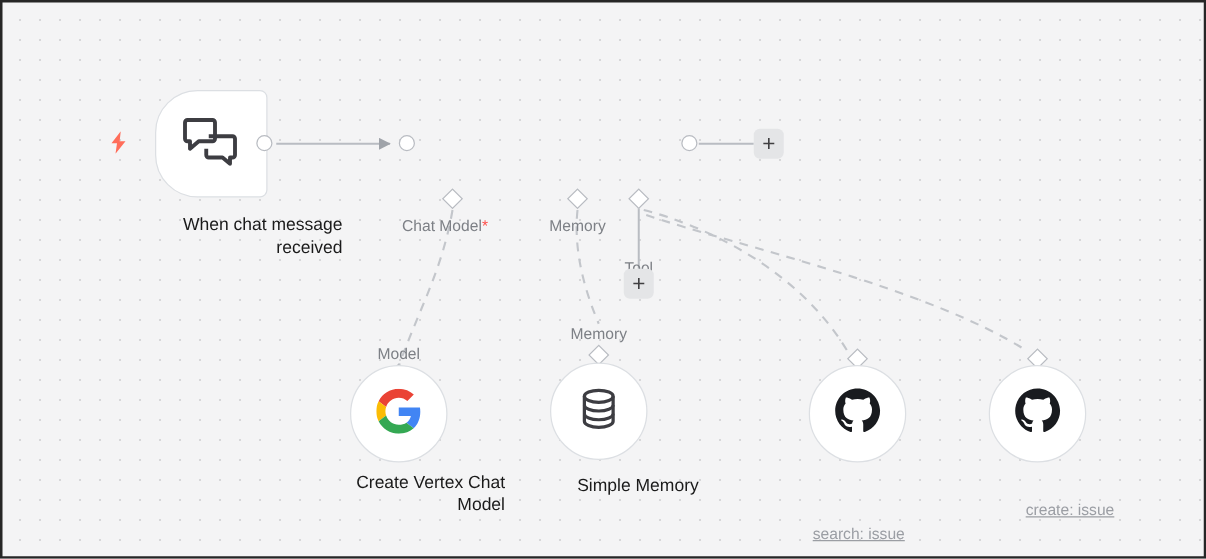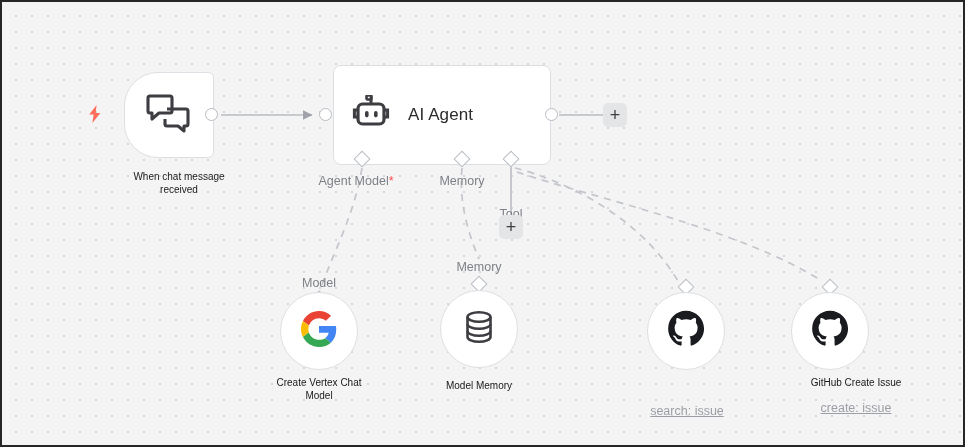--- a/index.html
+++ b/index.html
@@ -123,22 +123,22 @@
     justify-content: center;
     color: #3f3f41;
     font-size: 18px;
     line-height: 1;
     font-weight: 400;
   }
 
   
   .node-label {
     position: absolute;
-    text-align: center;
-    font-size: 10px;
+    text-align: right;
+    font-size: 14px;
     color: #1a1a1a;
     line-height: 1.32;
     white-space: pre-line;
   }
   .node-sublabel {
     position: absolute;
     text-align: center;
     font-size: 12.5px;
     color: #9b9ea4;
     line-height: 1.3;
@@ -194,40 +194,26 @@
       <svg width="46" height="40" viewBox="0 0 46 40">
         <path d="M4,3 h20 a2,2 0 0 1 2,2 v13 a2,2 0 0 1 -2,2 h-11 l-7,6 v-6 h-2 a2,2 0 0 1 -2,-2 v-13 a2,2 0 0 1 2,-2 z" fill="none" stroke="#3d3d42" stroke-width="3.1" stroke-linejoin="round"></path>
         <path d="M21,16 h19 a2,2 0 0 1 2,2 v13 a2,2 0 0 1 -2,2 h-2 v5 l-6,-5 h-11 a2,2 0 0 1 -2,-2 v-5" fill="none" stroke="#3d3d42" stroke-width="3.1" stroke-linejoin="round"></path>
       </svg>
     </span>
   </div>
   <div class="dot" style="left:203px; top:106px;"></div>
   <div class="node-label" style="left:82px; top:168px; width:190px;">When chat message
 received</div>
 
-  <div class="agent-box">
-    <span>
-      <svg width="38" height="36" viewBox="0 0 38 36">
-        <path d="M19,3 v5" stroke="#3d3d42" stroke-width="3" fill="none" stroke-linecap="round"></path>
-        <rect x="14.5" y="0.5" width="5" height="4" rx="1" fill="none" stroke="#3d3d42" stroke-width="2.6"></rect>
-        <rect x="6" y="9" width="26" height="20" rx="4.5" fill="none" stroke="#3d3d42" stroke-width="3.2"></rect>
-        <rect x="13" y="16" width="3.6" height="6.4" rx="1.8" fill="#3d3d42"></rect>
-        <rect x="22" y="16" width="3.6" height="6.4" rx="1.8" fill="#3d3d42"></rect>
-        <path d="M6,15 h-3.6 v7 h3.6" fill="none" stroke="#3d3d42" stroke-width="3"></path>
-        <path d="M32,15 h3.6 v7 h-3.6" fill="none" stroke="#3d3d42" stroke-width="3"></path>
-      </svg>
-    </span>
-    <span class="agent-title">AI Agent</span>
-  </div>
   <div class="dot" style="left:317px; top:106px;"></div>
   <div class="dot" style="left:543px; top:106px;"></div>
   <div class="plus-btn" style="left:601px; top:101px;">+</div>
 
   <div class="diamond" style="left:354px; top:151px;"></div>
-  <div class="port-label" style="left:300px; top:172px; width:108px;"><span>Agent Model</span><span class="req-star">*</span></div>
+  <div class="port-label" style="left:300px; top:172px; width:108px;"><span>Chat Model</span><span class="req-star">*</span></div>
 
   <div class="diamond" style="left:454px; top:151px;"></div>
   <div class="port-label" style="left:420px; top:172px; width:80px;">Memory</div>
 
   <div class="diamond" style="left:503px; top:151px;"></div>
   <div class="port-label" style="left:484px; top:172px; width:50px;margin-top:33px;">Tool</div>
   <div class="plus-btn" style="left:497px; top:213px;">+</div>
 
   <div class="port-label" style="left:285px; top:274px; width:64px;">Model</div>
   <div class="diamond" style="left:311px; top:291px;"></div>
@@ -249,36 +235,35 @@
   <div class="round-box" style="left:438px; top:288px;">
     <span>
       <svg width="32" height="34" viewBox="0 0 32 34">
         <ellipse cx="16" cy="7" rx="11.5" ry="4.8" fill="none" stroke="#3d3d42" stroke-width="2.6"></ellipse>
         <path d="M4.5,7 v20 c0,2.65 5.15,4.8 11.5,4.8 s11.5,-2.15 11.5,-4.8 v-20" fill="none" stroke="#3d3d42" stroke-width="2.6"></path>
         <path d="M4.5,14 c0,2.65 5.15,4.8 11.5,4.8 s11.5,-2.15 11.5,-4.8" fill="none" stroke="#3d3d42" stroke-width="2.4"></path>
         <path d="M4.5,21 c0,2.65 5.15,4.8 11.5,4.8 s11.5,-2.15 11.5,-4.8" fill="none" stroke="#3d3d42" stroke-width="2.4"></path>
       </svg>
     </span>
   </div>
-  <div class="node-label" style="left:397px; top:377px; width:160px;">Model Memory</div>
+  <div class="node-label" style="left:397px; top:377px; width:160px;">Simple Memory</div>
 
   <div class="diamond" style="left:678px; top:279px;"></div>
   <div class="round-box" style="left:645px; top:290px;">
     <span>
       <svg width="38" height="38" viewBox="0 0 24 24">
         <path fill="#191B1F" d="M12 .5C5.73.5.73 5.5.73 11.77c0 4.99 3.24 9.22 7.73 10.72.57.1.78-.25.78-.55 0-.27-.01-1.17-.02-2.12-3.15.68-3.81-1.33-3.81-1.33-.52-1.32-1.26-1.67-1.26-1.67-1.03-.7.08-.69.08-.69 1.14.08 1.74 1.17 1.74 1.17 1.01 1.74 2.66 1.24 3.31.95.1-.73.4-1.24.72-1.52-2.52-.29-5.17-1.26-5.17-5.6 0-1.24.44-2.25 1.17-3.04-.12-.29-.51-1.44.11-3.01 0 0 .95-.3 3.12 1.16.91-.25 1.88-.38 2.85-.38.97 0 1.94.13 2.85.38 2.17-1.46 3.12-1.16 3.12-1.16.62 1.57.23 2.72.11 3.01.73.79 1.17 1.8 1.17 3.04 0 4.35-2.66 5.31-5.19 5.59.41.35.77 1.04.77 2.1 0 1.52-.01 2.74-.01 3.11 0 .3.21.66.79.55 4.48-1.5 7.72-5.73 7.72-10.72C23.27 5.5 18.27.5 12 .5z"></path>
       </svg>
     </span>
   </div>
-  <div class="node-sublabel" style="left:614px; top:401px; width:142px;">search: issue</div>
+  <div class="node-sublabel" style="left:614px; top:417px; width:142px;">search: issue</div>
 
   <div class="diamond" style="left:822px; top:279px;"></div>
   <div class="round-box" style="left:789px; top:290px;">
     <span>
       <svg width="38" height="38" viewBox="0 0 24 24">
         <path fill="#191B1F" d="M12 .5C5.73.5.73 5.5.73 11.77c0 4.99 3.24 9.22 7.73 10.72.57.1.78-.25.78-.55 0-.27-.01-1.17-.02-2.12-3.15.68-3.81-1.33-3.81-1.33-.52-1.32-1.26-1.67-1.26-1.67-1.03-.7.08-.69.08-.69 1.14.08 1.74 1.17 1.74 1.17 1.01 1.74 2.66 1.24 3.31.95.1-.73.4-1.24.72-1.52-2.52-.29-5.17-1.26-5.17-5.6 0-1.24.44-2.25 1.17-3.04-.12-.29-.51-1.44.11-3.01 0 0 .95-.3 3.12 1.16.91-.25 1.88-.38 2.85-.38.97 0 1.94.13 2.85.38 2.17-1.46 3.12-1.16 3.12-1.16.62 1.57.23 2.72.11 3.01.73.79 1.17 1.8 1.17 3.04 0 4.35-2.66 5.31-5.19 5.59.41.35.77 1.04.77 2.1 0 1.52-.01 2.74-.01 3.11 0 .3.21.66.79.55 4.48-1.5 7.72-5.73 7.72-10.72C23.27 5.5 18.27.5 12 .5z"></path>
       </svg>
     </span>
   </div>
-  <div class="node-label" style="left:748px; top:374px; width:212px;">GitHub Create Issue</div>
   <div class="node-sublabel" style="left:748px; top:398px; width:212px;">create: issue</div>
 
 </div>
 
 </body></html>

